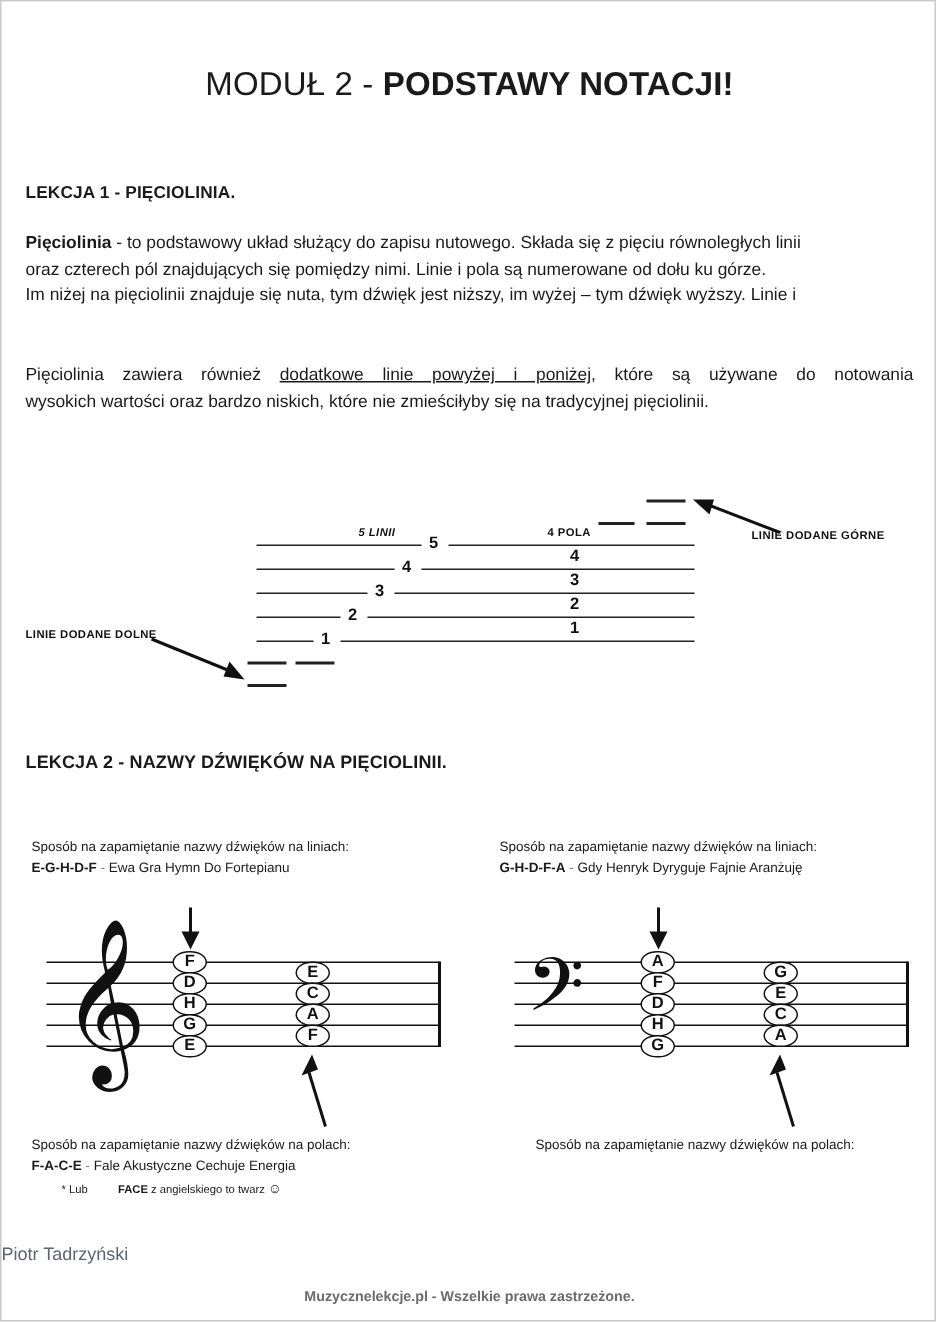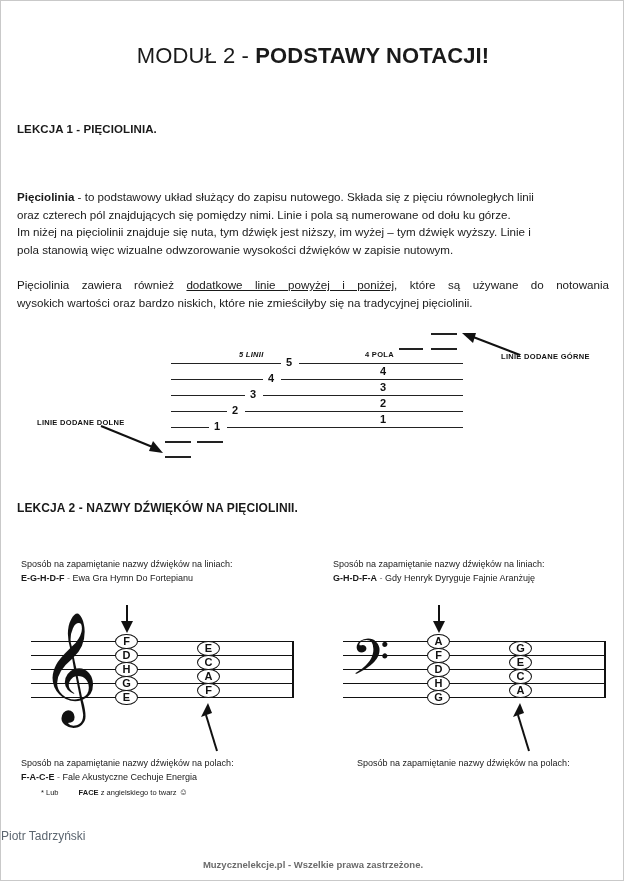--- a/index.html
+++ b/index.html
@@ -78,21 +78,20 @@
   #lesson1-heading { top: 122px; }
   #lesson2-heading { top: 500px; font-size: 12px; }
 
   .para {
     position: absolute;
     left: 16px;
     width: 592px;
     font-size: 11.6px;
     line-height: 17.6px;
     color: #1a1a1a;
-    margin-top: 35px;
   }
   #para-1 { top: 152px; }
   #para-2 { top: 240px; }
   .para .b { font-weight: 700; }
   .para .u { text-decoration: underline; }
   .justify-line { text-align: justify; text-align-last: justify; }
 
   
   .staff-figure {
     position: absolute;
@@ -222,21 +221,20 @@
   <div class="doc-title">
     <span>MODUŁ 2 - </span><span class="bold">PODSTAWY NOTACJI!</span>
   </div>
 
   <div class="lesson-heading" id="lesson1-heading">LEKCJA 1 - PIĘCIOLINIA.</div>
 
   <div class="para" id="para-1">
     <span class="b">Pięciolinia</span><span> - to podstawowy układ służący do zapisu nutowego. Składa się z pięciu równoległych linii</span><br>
     <span>oraz czterech pól znajdujących się pomiędzy nimi. Linie i pola są numerowane od dołu ku górze.</span><br>
     <span>Im niżej na pięciolinii znajduje się nuta, tym dźwięk jest niższy, im wyżej – tym dźwięk wyższy. Linie i</span><br>
-    <span>pola stanowią więc wizualne odwzorowanie wysokości dźwięków w zapisie nutowym.</span>
   </div>
 
   <div class="para" id="para-2">
     <div class="justify-line"><span>Pięciolinia zawiera również </span><span class="u">dodatkowe linie powyżej i poniżej</span><span>, które są używane do notowania</span></div>
     <span>wysokich wartości oraz bardzo niskich, które nie zmieściłyby się na tradycyjnej pięciolinii.</span><br>
   </div>
 
   <div class="staff-figure">
 
     <div class="sline" style="left:170px; top:40px;  width:110px;"></div>
@@ -275,21 +273,21 @@
     <div class="ledger" style="left:164px; top:118px; width:26px;"></div>
     <div class="ledger" style="left:196px; top:118px; width:26px;"></div>
     <div class="ledger" style="left:164px; top:133px; width:26px;"></div>
 
     <div class="callout" style="left:500px; top:29px;">LINIE DODANE GÓRNE</div>
     <svg class="arrow-svg" width="60" height="30" style="left:461px; top:8px;">
       <line x1="58" y1="24" x2="6" y2="4" stroke="#111" stroke-width="2"></line>
       <polygon points="0,2 14,2 11,12" fill="#111"></polygon>
     </svg>
 
-    <div class="callout" style="left:36px; top:95px;">LINIE DODANE DOLNE</div>
+    <div class="callout" style="left:16px; top:95px;">LINIE DODANE DOLNE</div>
     <svg class="arrow-svg" width="66" height="34" style="left:98px; top:100px;">
       <line x1="2" y1="3" x2="56" y2="25" stroke="#111" stroke-width="2"></line>
       <polygon points="64,30 50,28 54,18" fill="#111"></polygon>
     </svg>
   </div>
 
   <div class="lesson-heading" id="lesson2-heading">LEKCJA 2 - NAZWY DŹWIĘKÓW NA PIĘCIOLINII.</div>
 
   <div class="mnemo" style="left:20px; top:556px;">
     <div>Sposób na zapamiętanie nazwy dźwięków na liniach:</div>

